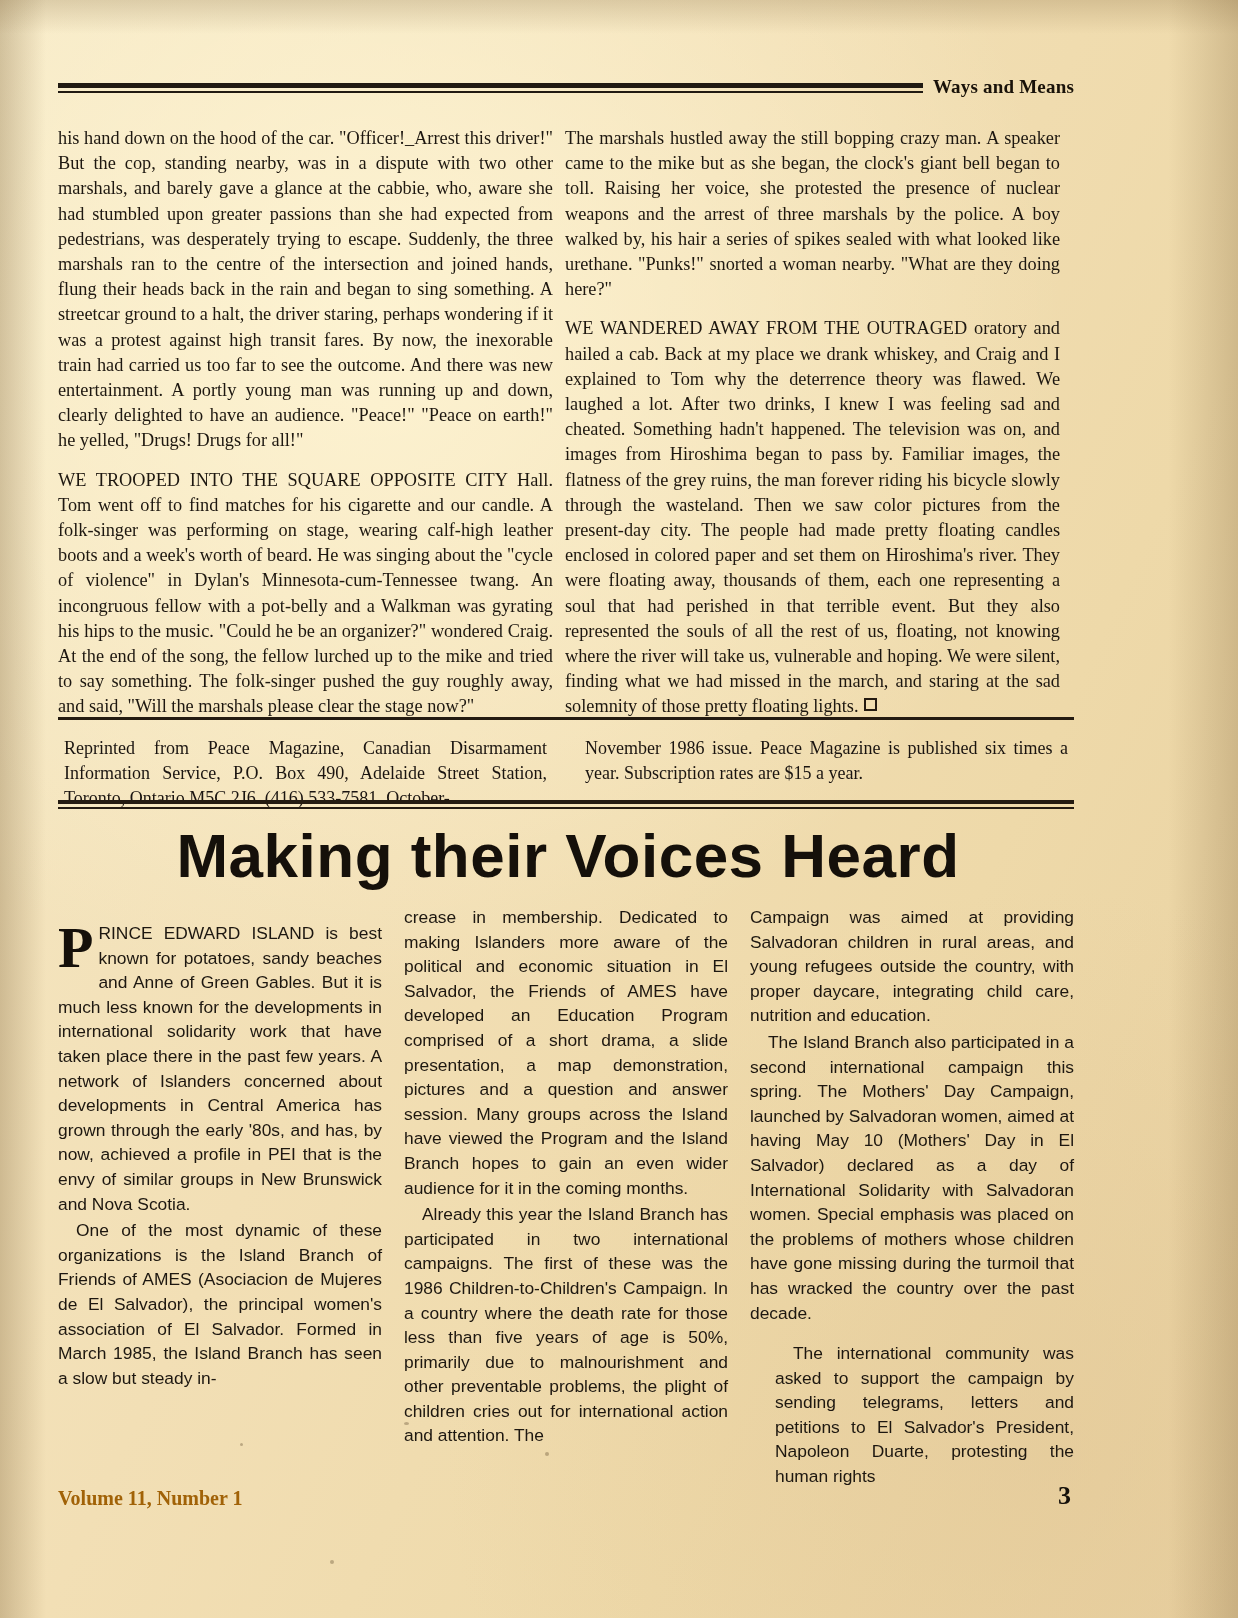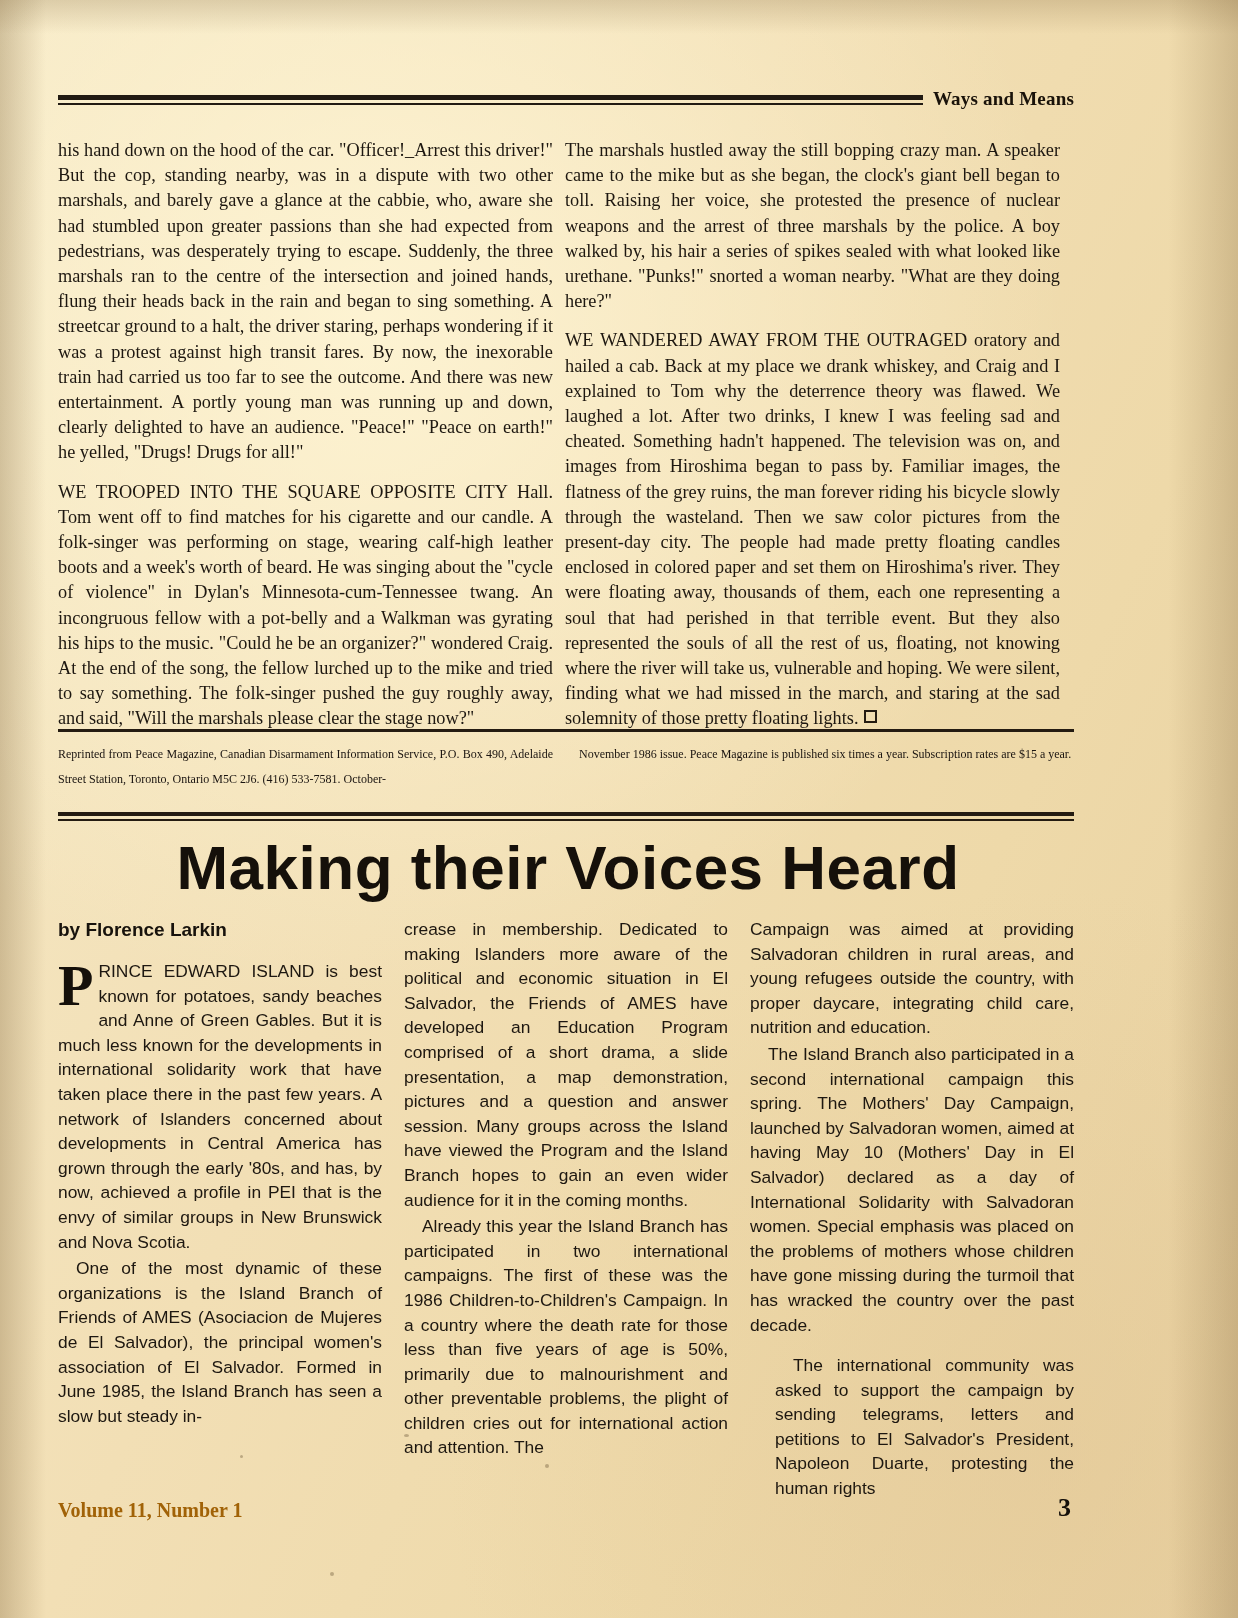--- a/index.html
+++ b/index.html
@@ -37,21 +37,21 @@
     pointer-events: none;
   }
   .edge-shadow-right {
     position: absolute;
     right: 0; top: 0; bottom: 0; width: 70px;
     background: linear-gradient(to left, rgba(120,92,50,0.26), rgba(120,92,50,0.0));
     pointer-events: none;
   }
   .content {
     position: absolute;
-    left: 0; top: 12px;
+    left: 0; top: 0;
     width: 1238px; height: 1234px;
   }
 
   
   .runhead {
     position: absolute;
     left: 58px;
     top: 76px;
     width: 1016px;
     display: flex;
@@ -122,22 +122,22 @@
   .reprint {
     position: absolute;
     left: 58px;
     top: 730px;
     width: 1016px;
     display: flex;
     gap: 26px;
   }
   .reprint .rcol { width: 495px; }
   .reprint p {
-    margin: 0;
-    font-size: 12px;
+    margin: 6px;
+    font-size: 18px;
     line-height: 25px;
     font-family: "Liberation Serif", serif;
     text-align: justify;
   }
   .reprint-rule-bottom {
     position: absolute;
     left: 58px;
     top: 800px;
     width: 1016px;
   }
@@ -267,24 +267,23 @@
     <div class="r1"></div>
     <div class="r2"></div>
   </div>
 
   <div class="headline">Making their Voices Heard</div>
 
   <div class="bottom-article">
 
     <div class="b-col">
       <div class="byline">
-        <div>by Florence Larkin</div>
       </div>
       <p class="dropcap-para"><span class="dropcap">P</span><span>RINCE EDWARD ISLAND is best known for potatoes, sandy beaches and Anne of Green Gables. But it is much less known for the developments in international solidarity work that have taken place there in the past few years. A network of Islanders concerned about developments in Central America has grown through the early '80s, and has, by now, achieved a profile in PEI that is the envy of similar groups in New Brunswick and Nova Scotia.</span></p>
-      <p class="indent">One of the most dynamic of these organizations is the Island Branch of Friends of AMES (Asociacion de Mujeres de El Salvador), the principal women's association of El Salvador. Formed in June 1985, the Island Branch has seen a slow but steady in-</p>
+      <p class="indent">One of the most dynamic of these organizations is the Island Branch of Friends of AMES (Asociacion de Mujeres de El Salvador), the principal women's association of El Salvador. Formed in March 1985, the Island Branch has seen a slow but steady in-</p>
     </div>
 
     <div class="b-col">
       <p>crease in membership. Dedicated to making Islanders more aware of the political and economic situation in El Salvador, the Friends of AMES have developed an Education Program comprised of a short drama, a slide presentation, a map demonstration, pictures and a question and answer session. Many groups across the Island have viewed the Program and the Island Branch hopes to gain an even wider audience for it in the coming months.</p>
       <p class="indent">Already this year the Island Branch has participated in two international campaigns. The first of these was the 1986 Children-to-Children's Campaign. In a country where the death rate for those less than five years of age is 50%, primarily due to malnourishment and other preventable problems, the plight of children cries out for international action and attention. The</p>
     </div>
 
     <div class="b-col">
       <p>Campaign was aimed at providing Salvadoran children in rural areas, and young refugees outside the country, with proper daycare, integrating child care, nutrition and education.</p>
       <p class="indent">The Island Branch also participated in a second international campaign this spring. The Mothers' Day Campaign, launched by Salvadoran women, aimed at having May 10 (Mothers' Day in El Salvador) declared as a day of International Solidarity with Salvadoran women. Special emphasis was placed on the problems of mothers whose children have gone missing during the turmoil that has wracked the country over the past decade.</p>

